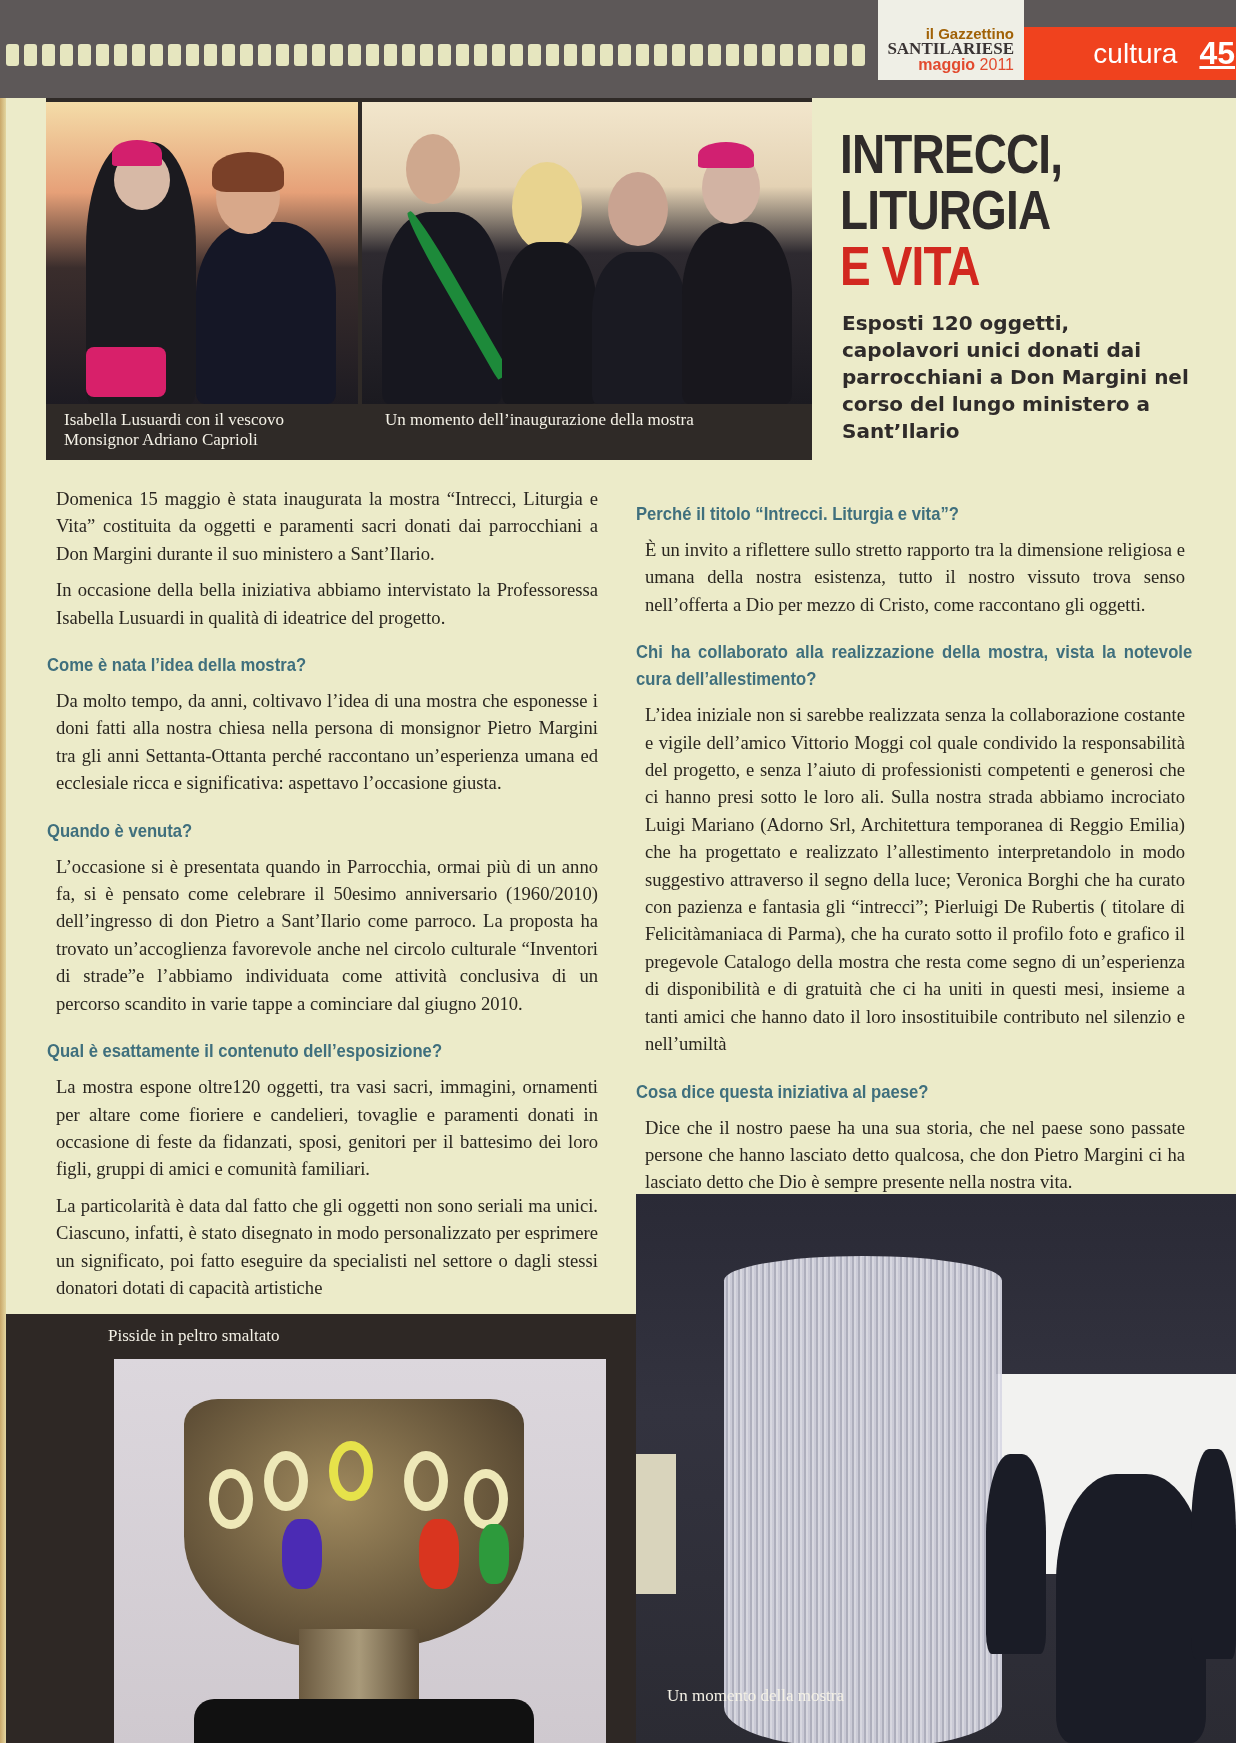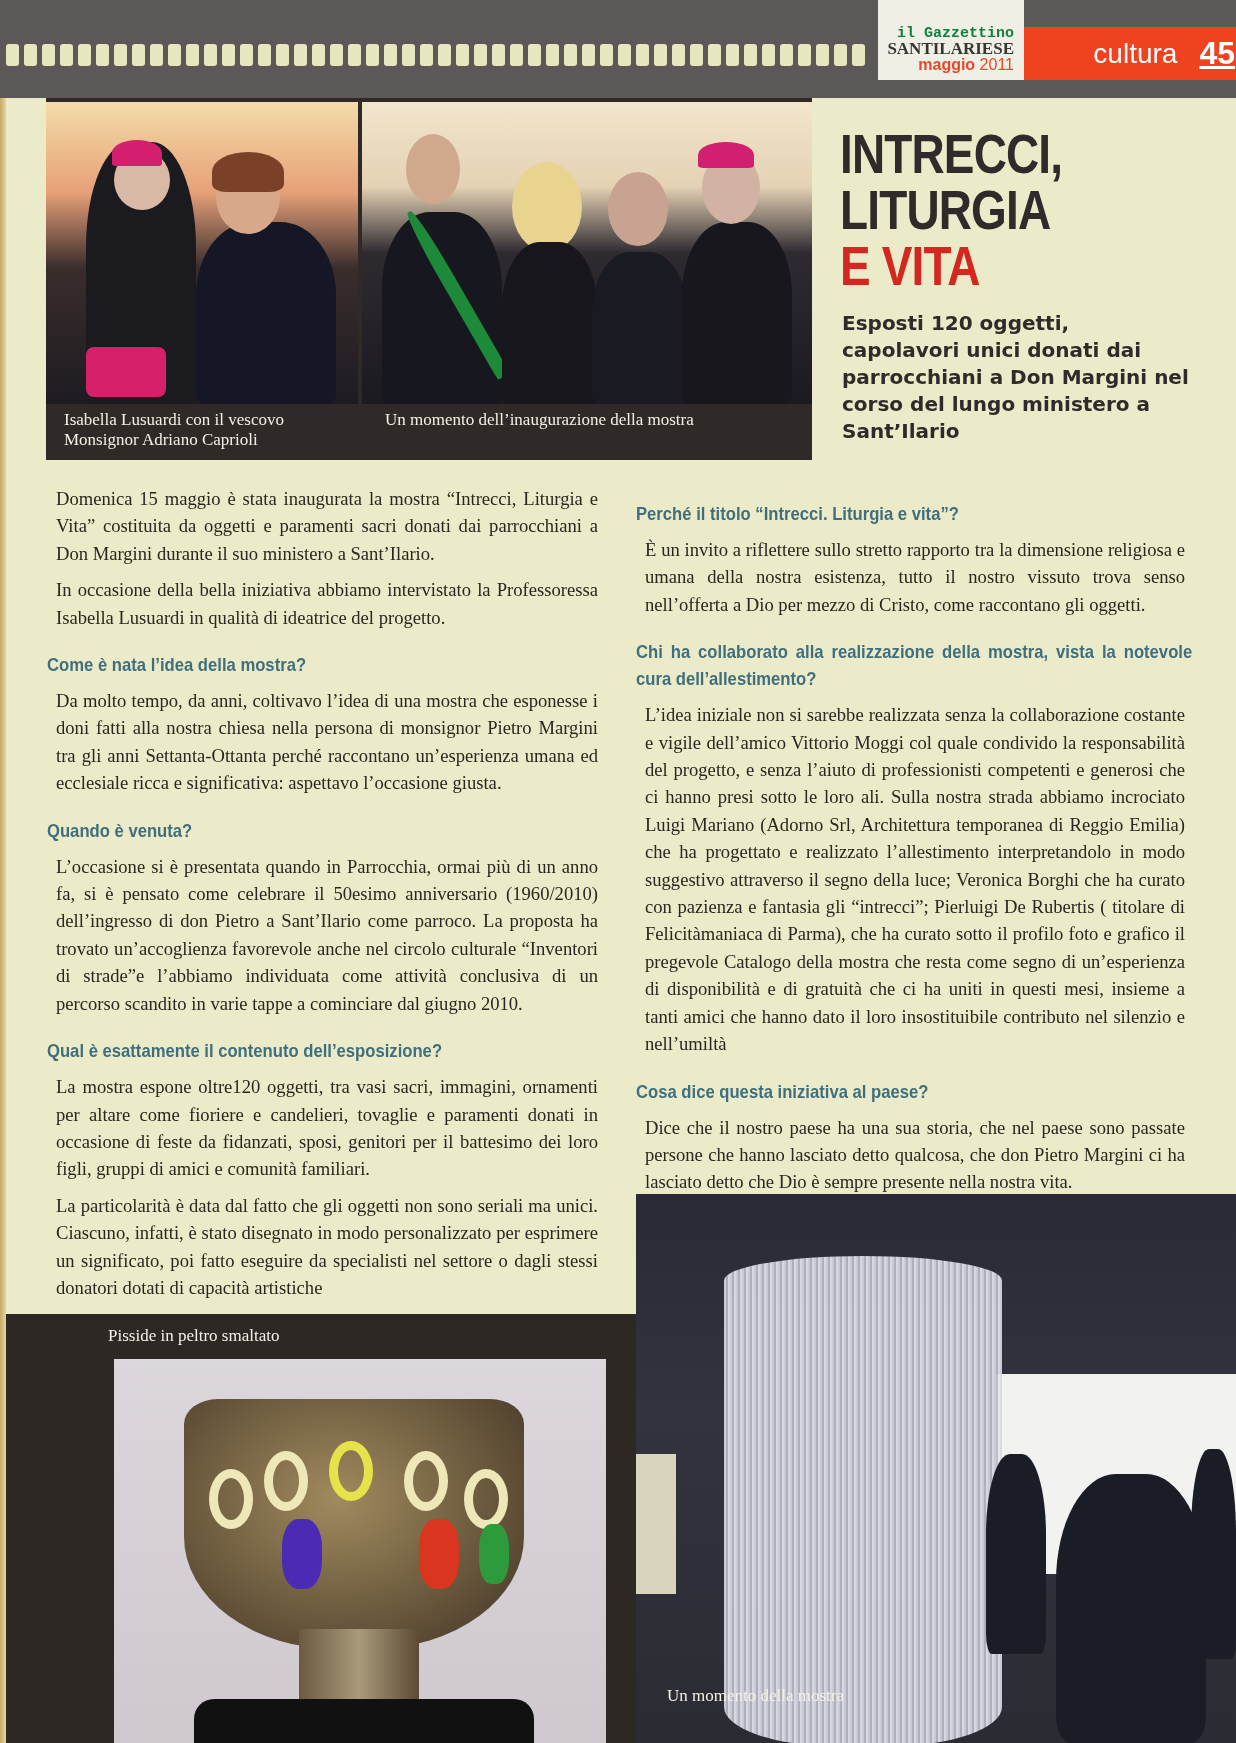--- a/index.html
+++ b/index.html
@@ -11,21 +11,21 @@
   }
   .page-edge { position:absolute; left:0; top:0; width:6px; height:1743px;
     background:linear-gradient(90deg,#c9a86a,#e3d6a0); }
   
   .header-band { position:absolute; left:0; top:0; width:1236px; height:98px;
     background:#5d5858; }
   .sprockets { position:absolute; left:6px; top:44px; height:22px; display:flex; gap:5px; }
   .sprocket { width:13px; height:22px; background:#e6e6bf; border-radius:3px; }
   .masthead { position:absolute; left:878px; top:0; width:146px; height:80px; background:#efefe6;
     text-align:right; box-sizing:border-box; padding:27px 10px 0 0; }
-  .masthead .l1 { font-family:Liberation Mono, monospace; font-weight:bold; font-size:15px; line-height:14px; color:#15803d; }
+  .masthead .l1 { font-family:Liberation Sans, sans-serif; font-weight:bold; font-size:15px; line-height:14px; color:#a16207; }
   .masthead .l2 { font-family:"Liberation Serif",serif; font-weight:bold; font-size:17px; line-height:16px; color:#3a3434; letter-spacing:0px; }
   .masthead .l3 { font-family:"Liberation Sans",sans-serif; font-size:16px; line-height:16px; color:#e24a2e; }
   .masthead .l3 b { font-weight:bold; }
   .section-tab { position:absolute; left:1024px; top:27px; width:212px; height:53px; background:#f0421e;
     color:#fff; font-family:"Liberation Sans",sans-serif; display:flex; align-items:center; justify-content:flex-end; padding-right:1px; box-sizing:border-box; }
   .section-tab .sec { font-size:28px; margin-right:22px; }
   .section-tab .pg { font-size:32px; font-weight:bold;text-decoration:underline; }
 
   
   .photo-top { position:absolute; left:46px; top:98px; width:766px; height:362px; background:#2f2a27; }

